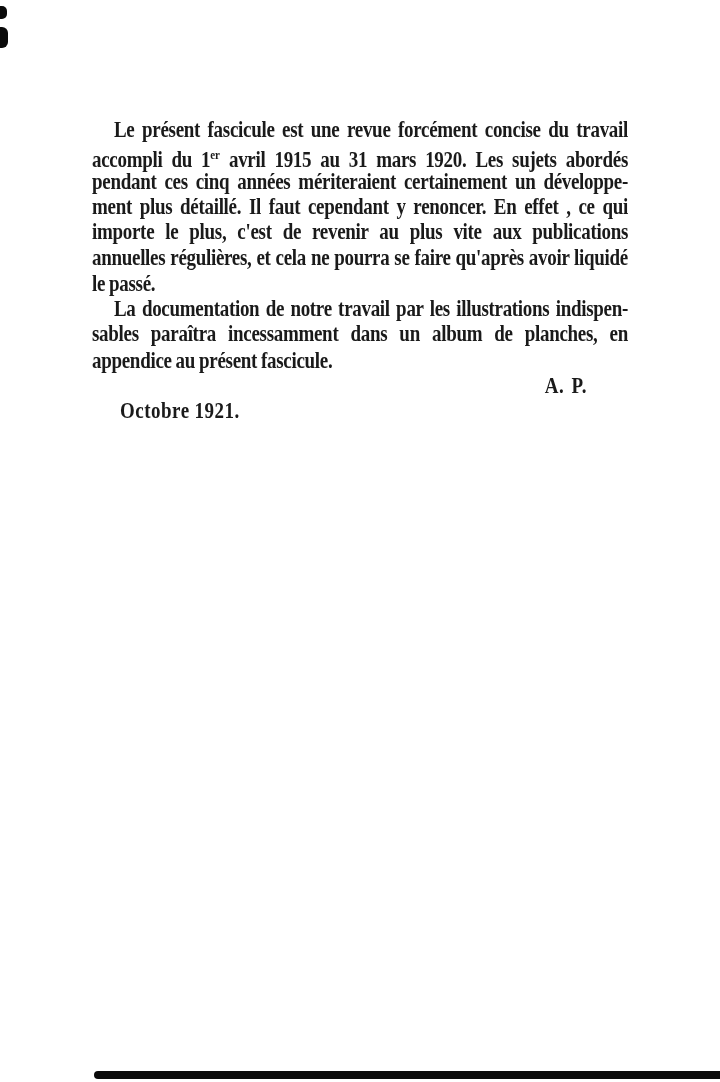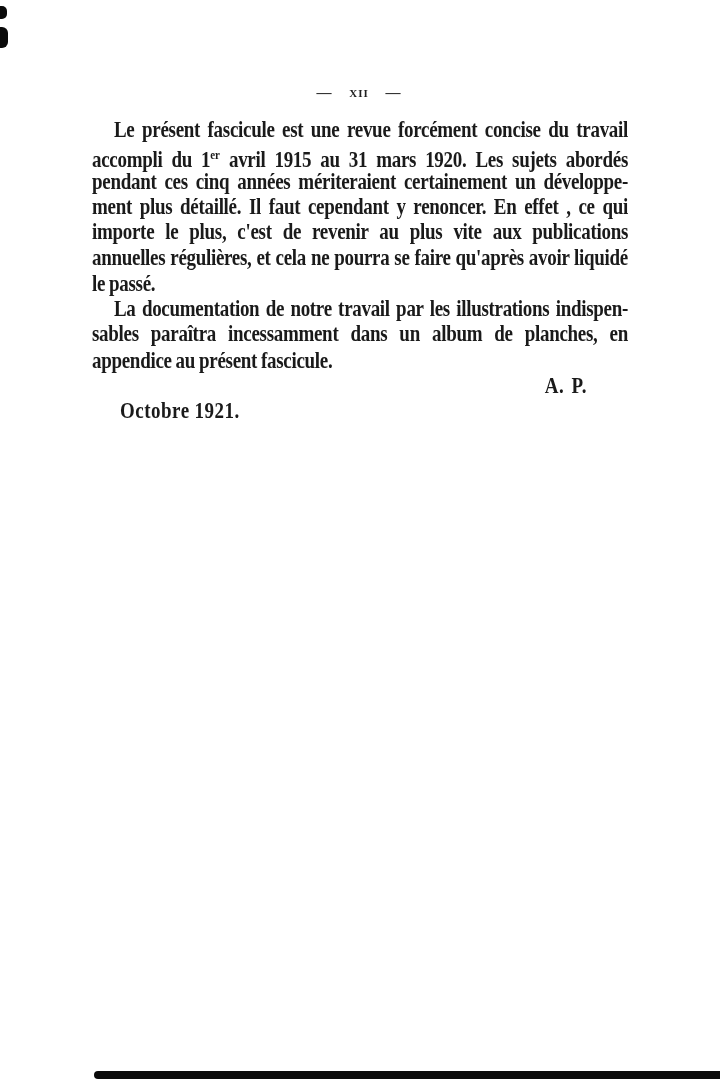--- a/index.html
+++ b/index.html
@@ -91,21 +91,20 @@
   .bottom-bar {
     left: 94px; top: 1071px; width: 626px; height: 8px;
     border-radius: 4px 0 0 4px;
   }
 </style>
 </head>
 <body>
 
 <div class="page">
 
-  <div class="page-number">— xii —</div>
 
   <div class="body-text">
 
     <div class="tline indent">Le présent fascicule est une revue forcément concise du travail</div>
     <div class="tline"><span>accompli du 1</span><span class="sup">er</span><span> avril 1915 au 31 mars 1920. Les sujets abordés</span></div>
     <div class="tline">pendant ces cinq années mériteraient certainement un développe-</div>
     <div class="tline">ment plus détaillé. Il faut cependant y renoncer. En effet , ce qui</div>
     <div class="tline">importe le plus, c'est de revenir au plus vite aux publications</div>
     <div class="tline">annuelles régulières, et cela ne pourra se faire qu'après avoir liquidé</div>
     <div class="tline endline">le passé.</div>

